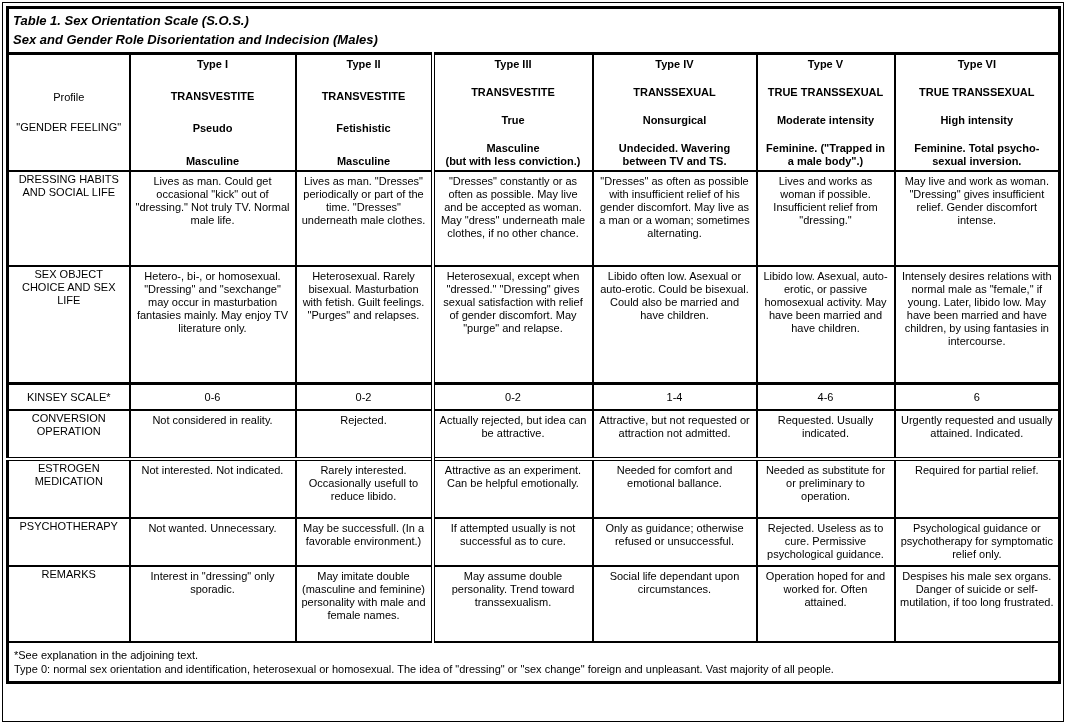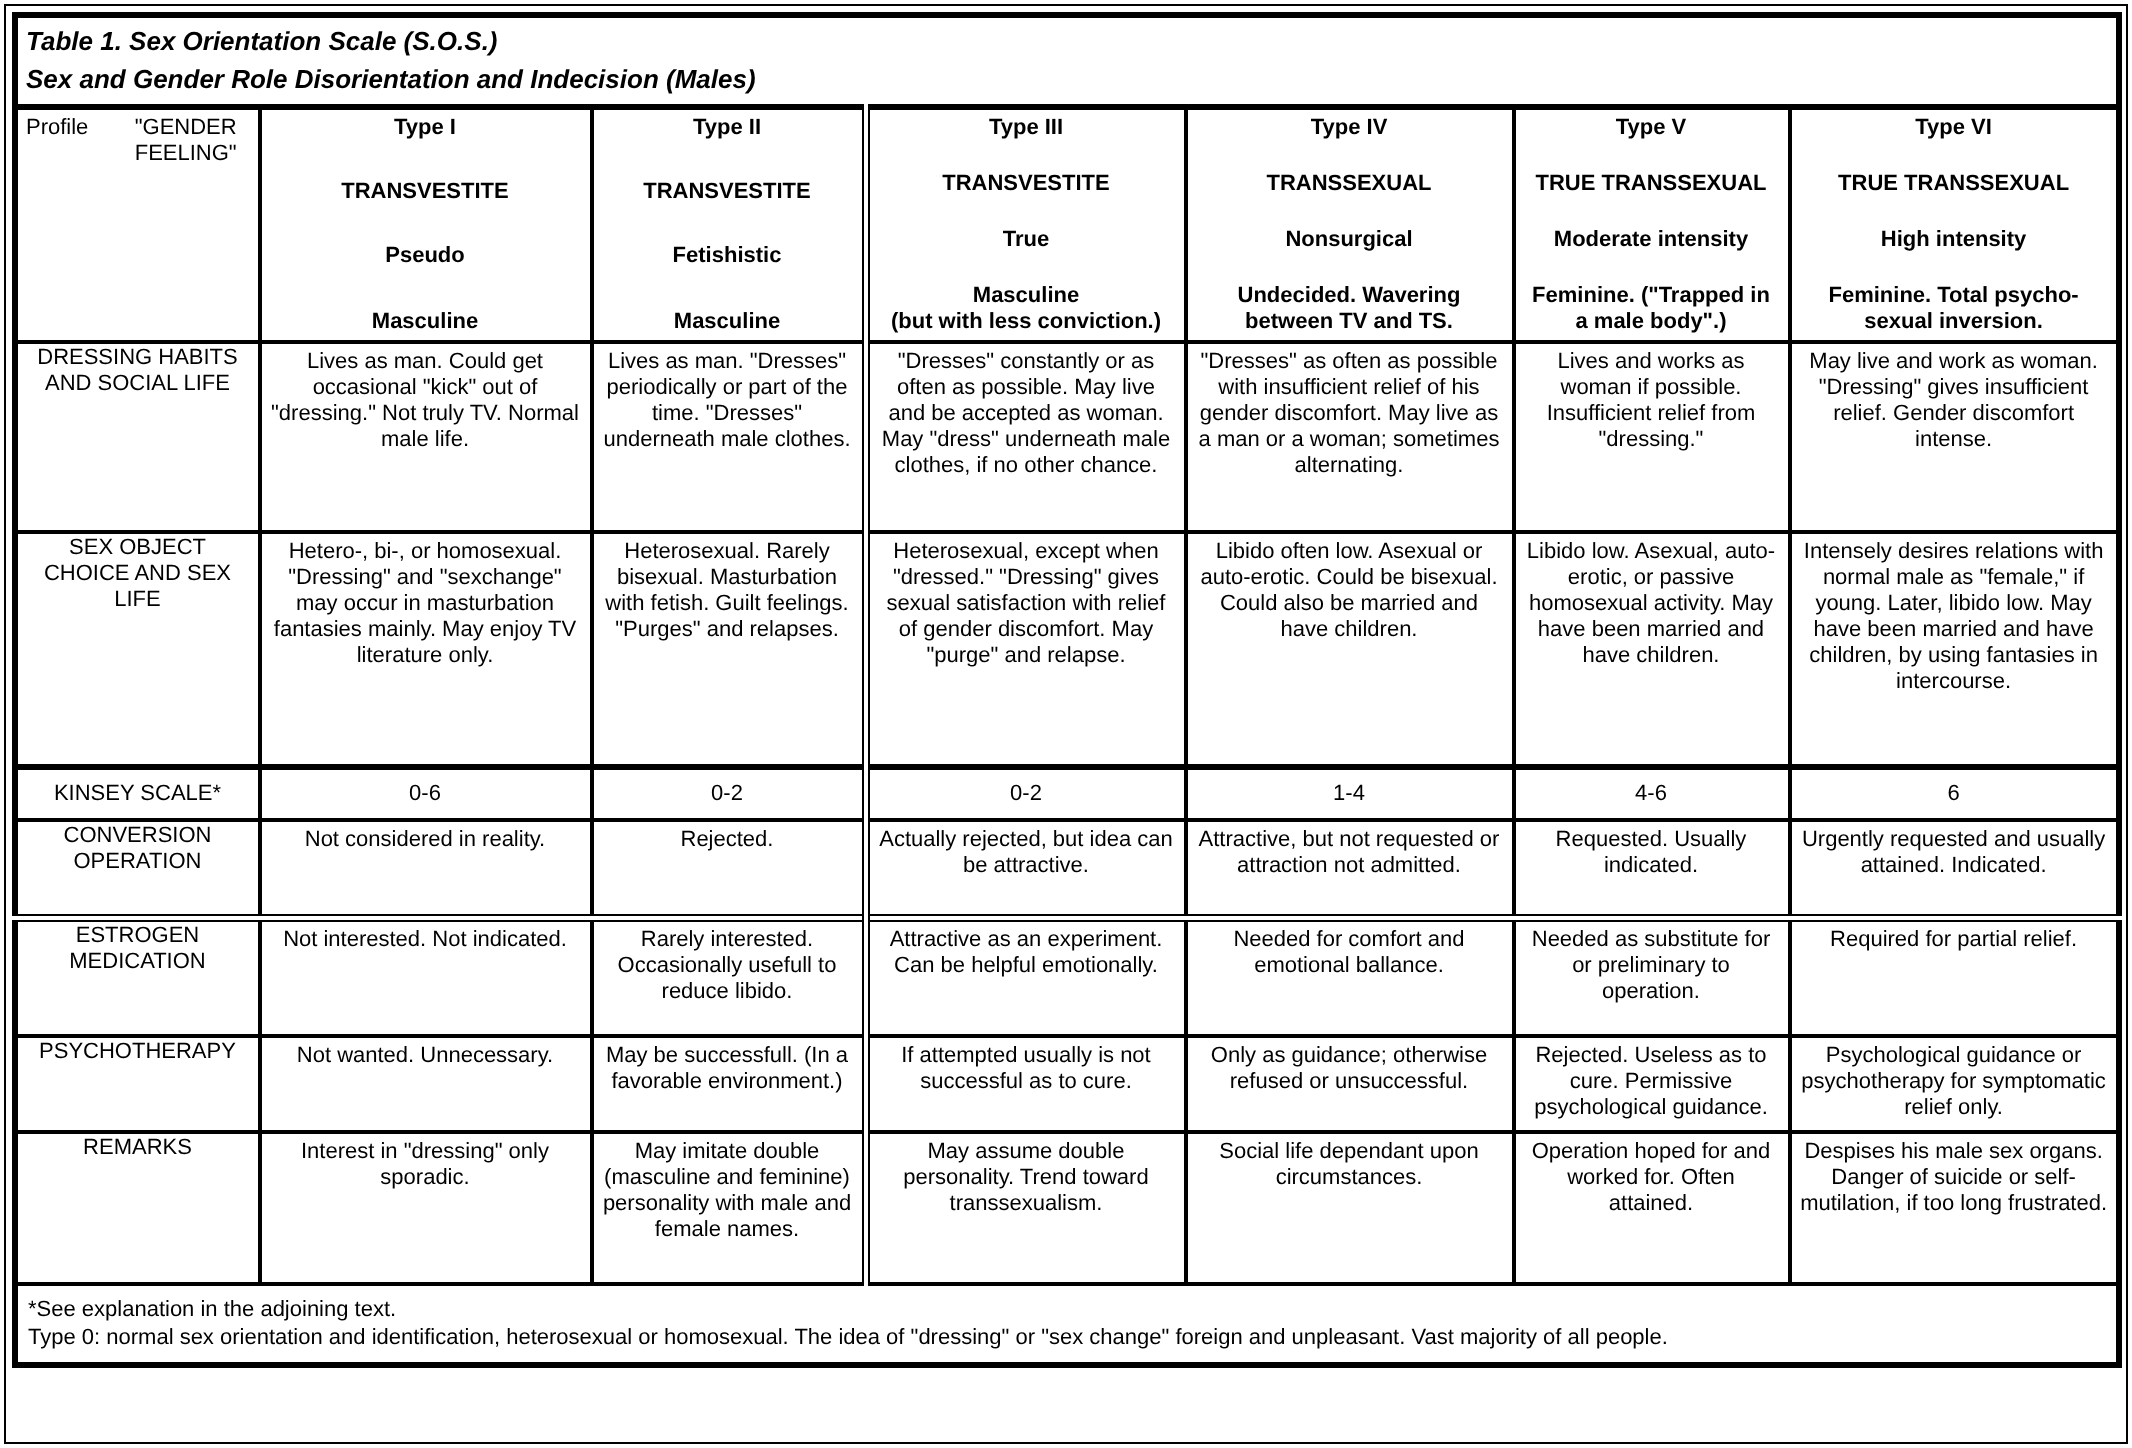--- a/index.html
+++ b/index.html
@@ -19,21 +19,21 @@
   tr.r-remarks{height:76px}
   tr.r-foot{height:40px}
   td.title-cell{border-bottom:3px solid #000;text-align:left;vertical-align:middle;font-size:13px;font-weight:bold;font-style:italic;line-height:1.45;}
   tr.r-group td{vertical-align:middle;font-weight:bold;font-size:11.5px;}
   tr.r-profile td{border-top:3px solid #000;}
   tr.r-kinsey td{border-top:3px solid #000;vertical-align:middle;}
   tr.r-estrogen td{border-top:4px double #000;}
   td.dbl{border-left:4px double #000;}
   td.foot-cell{text-align:left;vertical-align:middle;font-size:11px;line-height:1.35;padding-left:5px;}
   .pcell{display:flex;flex-direction:column;justify-content:space-between;height:110px;font-weight:bold;}
-  .plabel{display:flex;flex-direction:row;justify-content:center;gap:17px;height:110px;}
+  .plabel{display:flex;flex-direction:column;justify-content:center;gap:17px;height:110px;}
   .rowlabel{padding-top:1px;}
 </style>
 </head>
 <body>
 
 <div class="page">
   <table class="sos">
     <colgroup>
       <col style="width:122px">
         <col style="width:166px">

